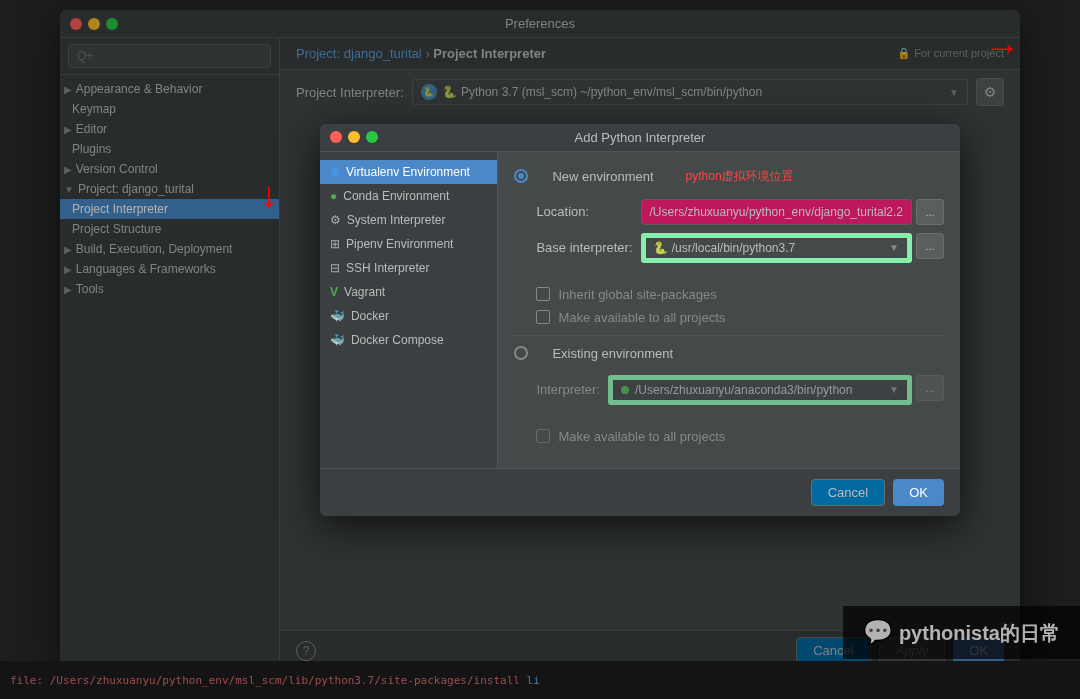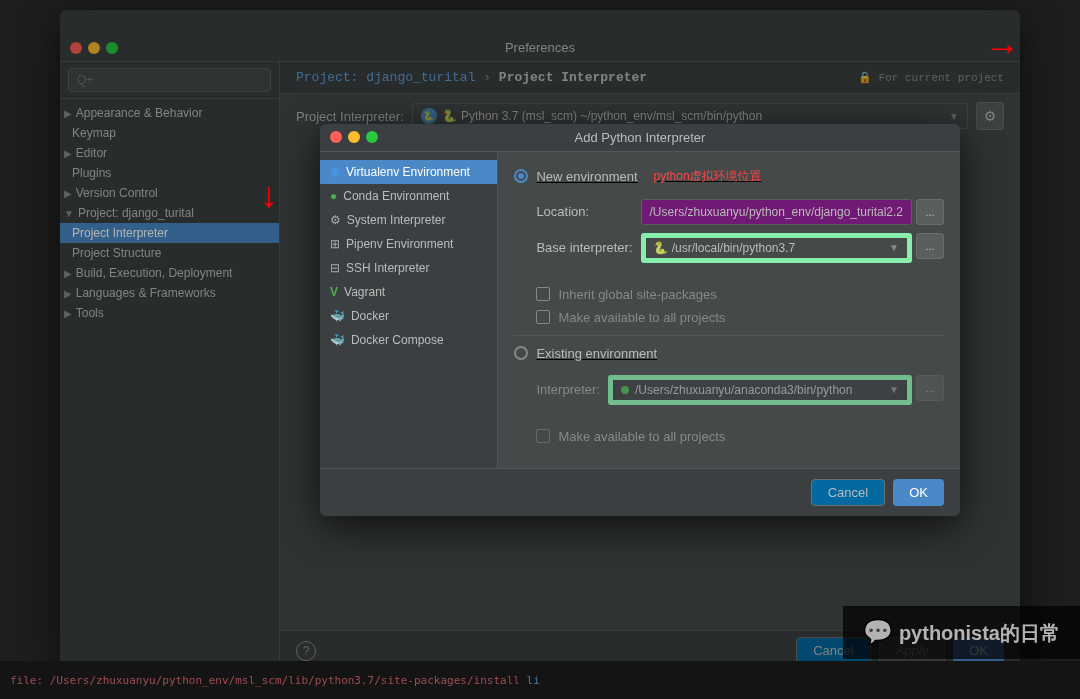--- a/index.html
+++ b/index.html
@@ -30,21 +30,20 @@
 
     .title-bar {
       background: #3c3f41;
       height: 28px;
       display: flex;
       align-items: center;
       justify-content: center;
       border-bottom: 1px solid #555;
       position: relative;
       flex-shrink: 0;
-      margin-top: 24px;
     }
 
     .title-bar-buttons {
       position: absolute;
       left: 10px;
       display: flex;
       gap: 6px;
     }
 
     .title-bar-btn {
@@ -139,21 +138,20 @@
     }
 
     .panel-header {
       background: #3c3f41;
       border-bottom: 1px solid #555;
       padding: 8px 16px;
       display: flex;
       align-items: center;
       gap: 14px;
       flex-shrink: 0;
-      font-family: Liberation Mono, monospace;
     }
 
     .panel-title {
       color: #bbbbbb;
       font-size: 13px;
     }
 
     .panel-title .project-link {
       color: #5b9bd3;
       cursor: pointer;
@@ -343,23 +341,22 @@
 
     .dialog-main {
       flex: 1;
       padding: 16px;
       background: #45494a;
     }
 
     .option-row {
       display: flex;
       align-items: center;
-      gap: 8px;
+      gap: 24px;
       margin-bottom: 14px;
-      text-decoration: underline;
     }
 
     .radio-btn {
       width: 14px;
       height: 14px;
       border-radius: 50%;
       border: 2px solid #888;
       background: transparent;
       flex-shrink: 0;
       display: flex;
@@ -406,21 +403,21 @@
       white-space: nowrap;
     }
 
     .form-input-row {
       display: flex;
       gap: 4px;
     }
 
     .form-input {
       flex: 1;
-      background: #701a75;
+      background: #be185d;
       border: 1px solid #5a5e5f;
       border-radius: 3px;
       color: #bbbbbb;
       padding: 3px 8px;
       font-size: 12px;
     }
 
     .form-select {
       flex: 1;
       background: #45494a;

